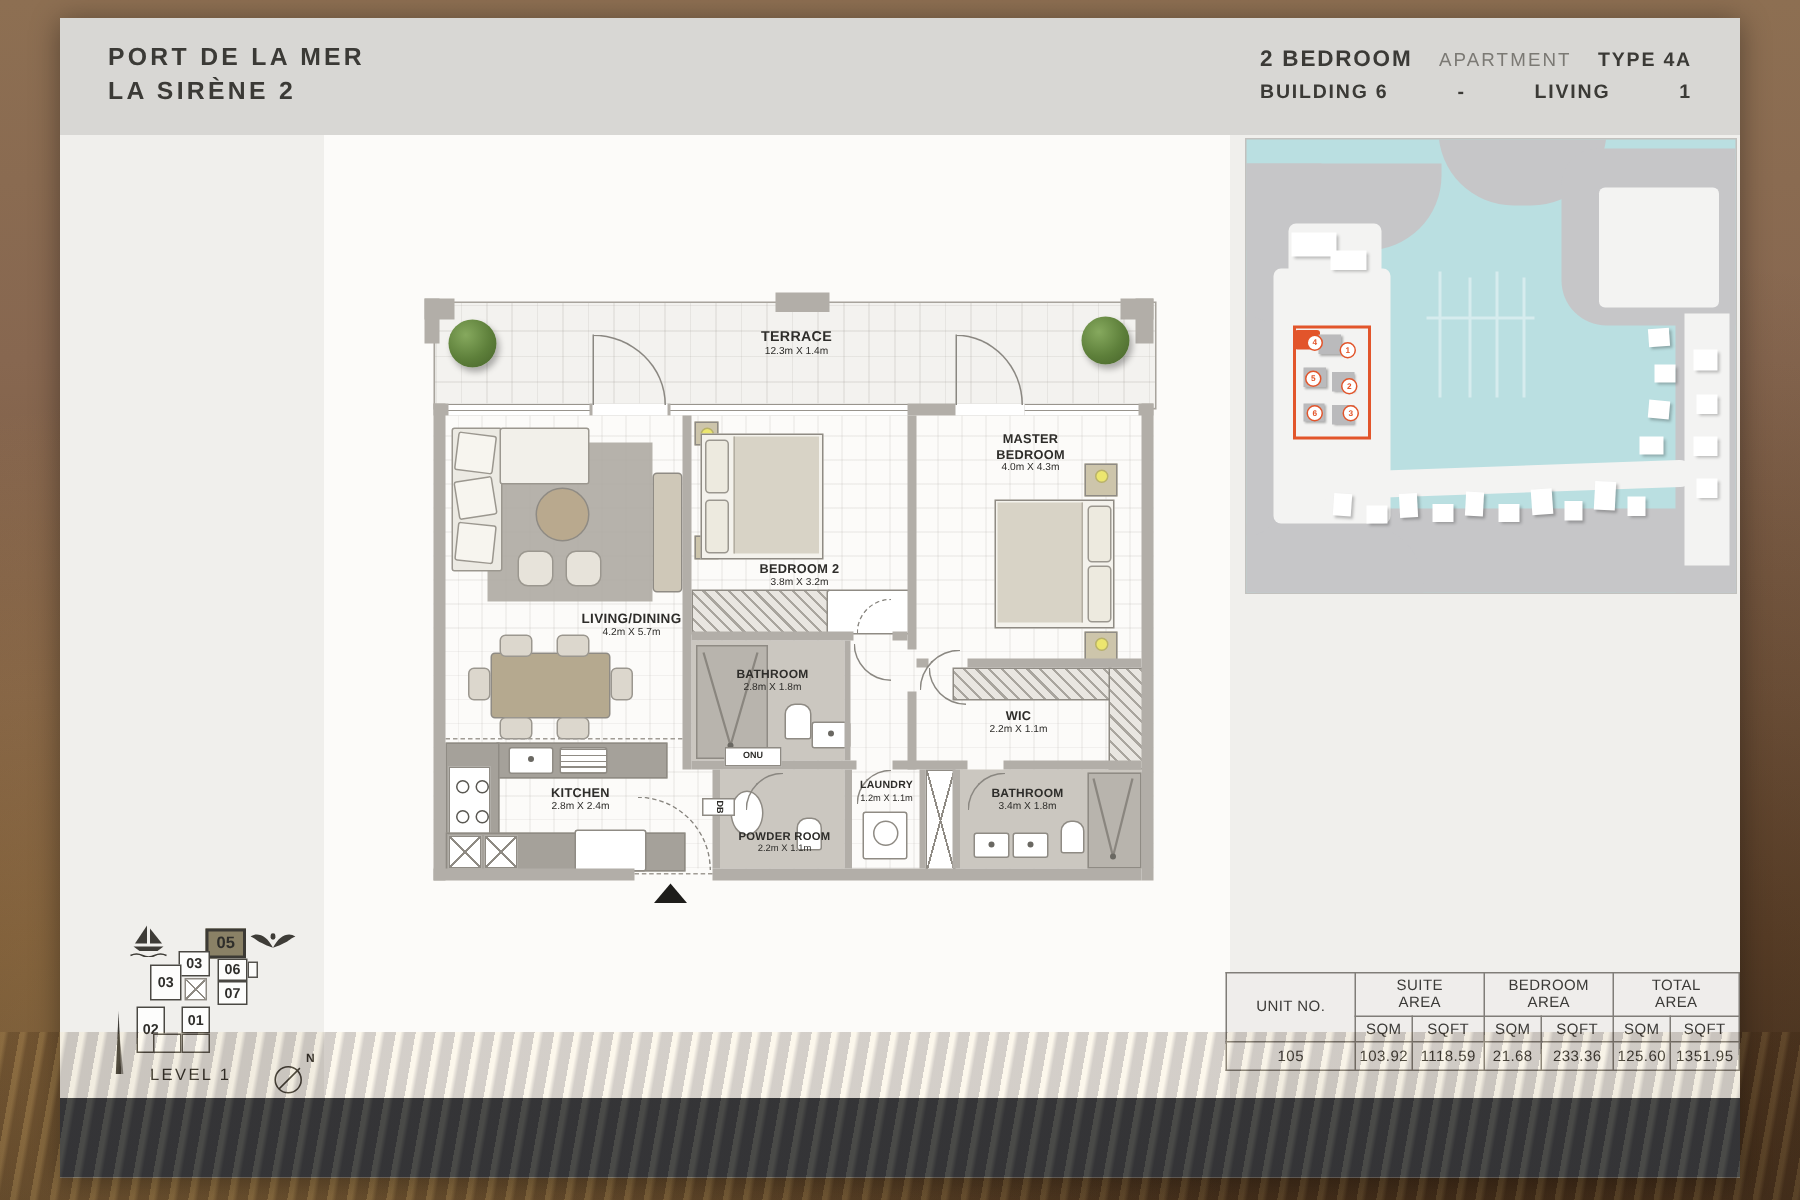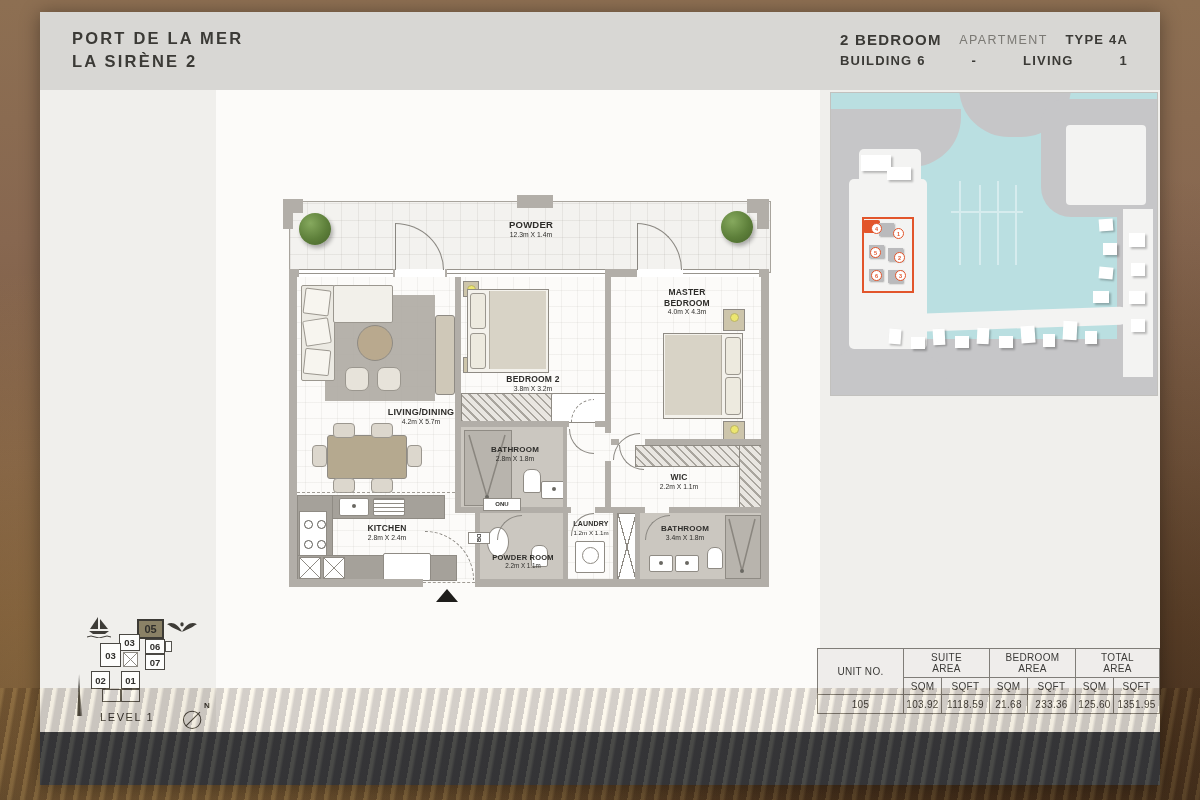--- a/index.html
+++ b/index.html
@@ -272,21 +272,21 @@
     <div class="arc tr" style="left:354px;top:30px;width:44px;height:46px"></div>
     <div class="leaf" style="left:354px;top:30px;width:1px;height:47px"></div>
 
     <div class="arc tl" style="left:330px;top:240px;width:26px;height:26px"></div>
 
     <div class="arc dash tr" style="left:142px;top:338px;width:48px;height:48px"></div>
     <div class="dashline" style="left:140px;top:389px;width:52px"></div>
     <div class="entry-tri" style="left:153px;top:396px"></div>
 
     <div class="rlbl" style="left:248px;top:26px">
-      <div class="nm" style="font-size:9.5px">POWDER</div>
+      <div class="nm" style="font-size:9.5px">TERRACE</div>
         <div class="dm">12.3m X 1.4m</div>
     </div>
     <div class="rlbl" style="left:138px;top:214px">
       <div class="nm" style="font-size:9px">LIVING/DINING</div>
         <div class="dm">4.2m X 5.7m</div>
     </div>
     <div class="rlbl" style="left:250px;top:181px">
       <div class="nm">BEDROOM 2</div>
         <div class="dm">3.8m X 3.2m</div>
     </div>
@@ -413,21 +413,21 @@
         <span>06</span>
       </div>
     <div class="ghost" style="left:95px;top:29px;width:7px;height:11px"></div>
     <div class="unit" style="left:30px;top:31px;width:21px;height:24px">
         <span>03</span>
       </div>
     <div class="xbox" style="left:53px;top:40px;width:13px;height:13px"></div>
     <div class="unit" style="left:75px;top:42px;width:20px;height:16px">
         <span>07</span>
       </div>
-    <div class="unit" style="left:21px;top:59px;width:19px;height:18px">
+    <div class="unit" style="left:21px;top:59px;width:19px;height:31px">
         <span>02</span>
       </div>
     <div class="unit" style="left:51px;top:59px;width:19px;height:18px">
         <span>01</span>
       </div>
     <div class="ghost" style="left:32px;top:77px;width:19px;height:13px"></div>
     <div class="ghost" style="left:51px;top:77px;width:19px;height:13px"></div>
     <svg style="position:absolute;left:4px;top:62px" width="11" height="42" viewBox="0 0 12 46">
       <polygon points="5.5,0 7.5,46 3.5,46" fill="#3e3c37"></polygon>
         <polygon points="5.5,10 9,46 7.6,46 5,14" fill="#3e3c37" opacity=".55"></polygon>

